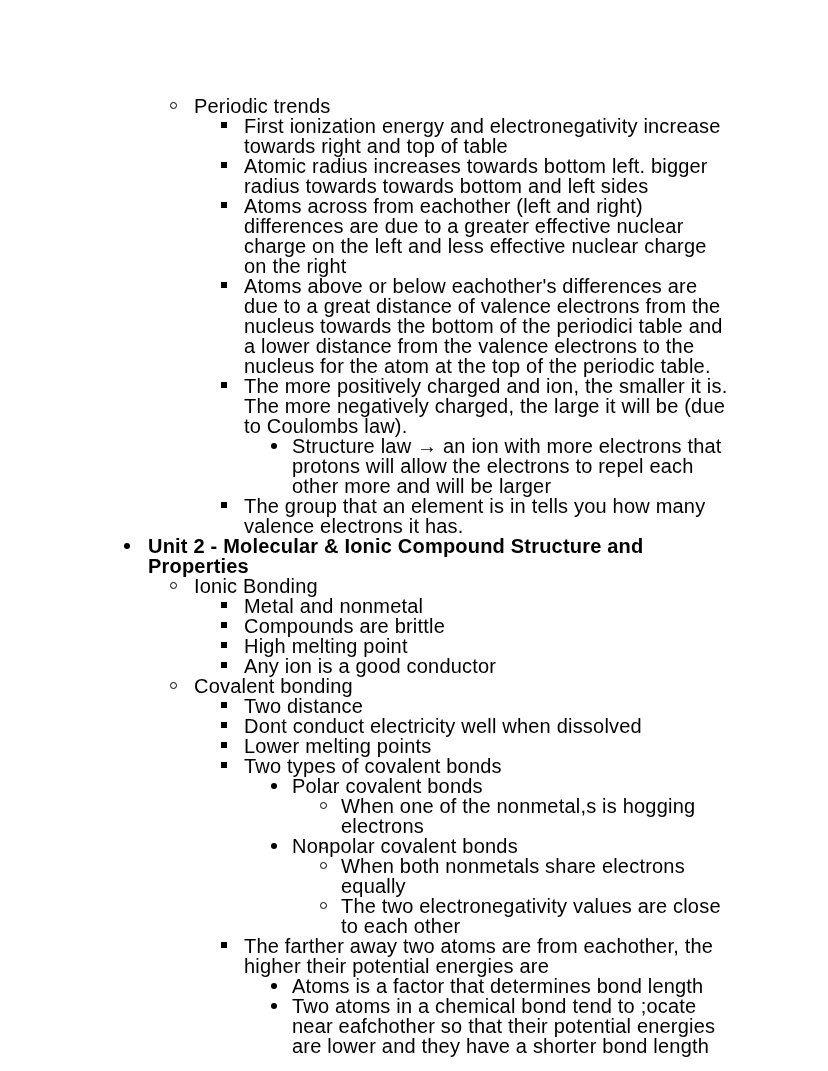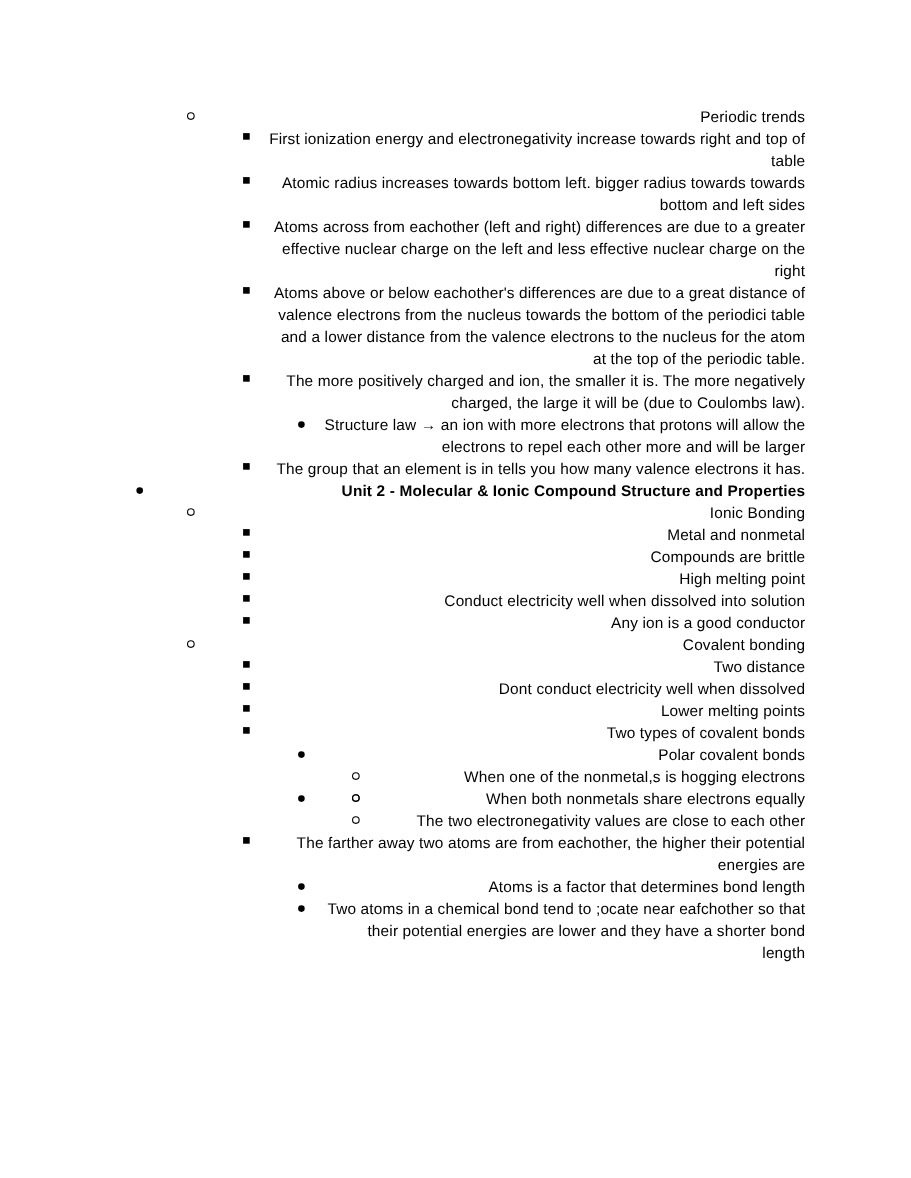--- a/index.html
+++ b/index.html
@@ -21,26 +21,25 @@
     box-sizing: border-box;
   }
   #outline {
     position: absolute;
     left: 0;
     top: 96px;
     width: 828px;
   }
   .row {
     position: relative;
-    font-size: 14px;
+    font-size: 20px;
     line-height: 20px;
     letter-spacing: 0.01em;
     padding: 0;
     margin: 0;
-    text-align: right;
   }
   .marker {
     position: absolute;
     top: 0;
     line-height: 20px;
     font-size: 15px;
     text-align: left;
     white-space: nowrap;
     user-select: none;
   }
@@ -147,21 +146,20 @@
       <div class="row lvl3">
         <span class="marker"><span class="glyph glyph-square"></span></span>
         <span class="txt">Compounds are brittle</span>
       </div>
       <div class="row lvl3">
         <span class="marker"><span class="glyph glyph-square"></span></span>
         <span class="txt">High melting point</span>
       </div>
       <div class="row lvl3">
         <span class="marker"><span class="glyph glyph-square"></span></span>
-        <span class="txt">Conduct electricity well when dissolved into solution</span>
       </div>
       <div class="row lvl3">
         <span class="marker"><span class="glyph glyph-square"></span></span>
         <span class="txt">Any ion is a good conductor</span>
       </div>
       <div class="row lvl2">
         <span class="marker"><span class="glyph glyph-circle"></span></span>
         <span class="txt">Covalent bonding</span>
       </div>
       <div class="row lvl3">
@@ -186,20 +184,21 @@
       </div>
       <div class="row lvl5">
         <span class="marker"><span class="glyph glyph-circle"></span></span>
         <span class="txt">When one of the nonmetal,s is hogging electrons</span>
       </div>
       <div class="row lvl5">
         <span class="marker"><span class="glyph glyph-circle"></span></span>
       </div>
       <div class="row lvl4">
         <span class="marker"><span class="glyph glyph-disc"></span></span>
+        <span class="txt">Nonpolar covalent bonds</span>
       </div>
       <div class="row lvl5">
         <span class="marker"><span class="glyph glyph-circle"></span></span>
         <span class="txt">When both nonmetals share electrons equally</span>
       </div>
       <div class="row lvl5">
         <span class="marker"><span class="glyph glyph-circle"></span></span>
         <span class="txt">The two electronegativity values are close to each other</span>
       </div>
       <div class="row lvl3">

